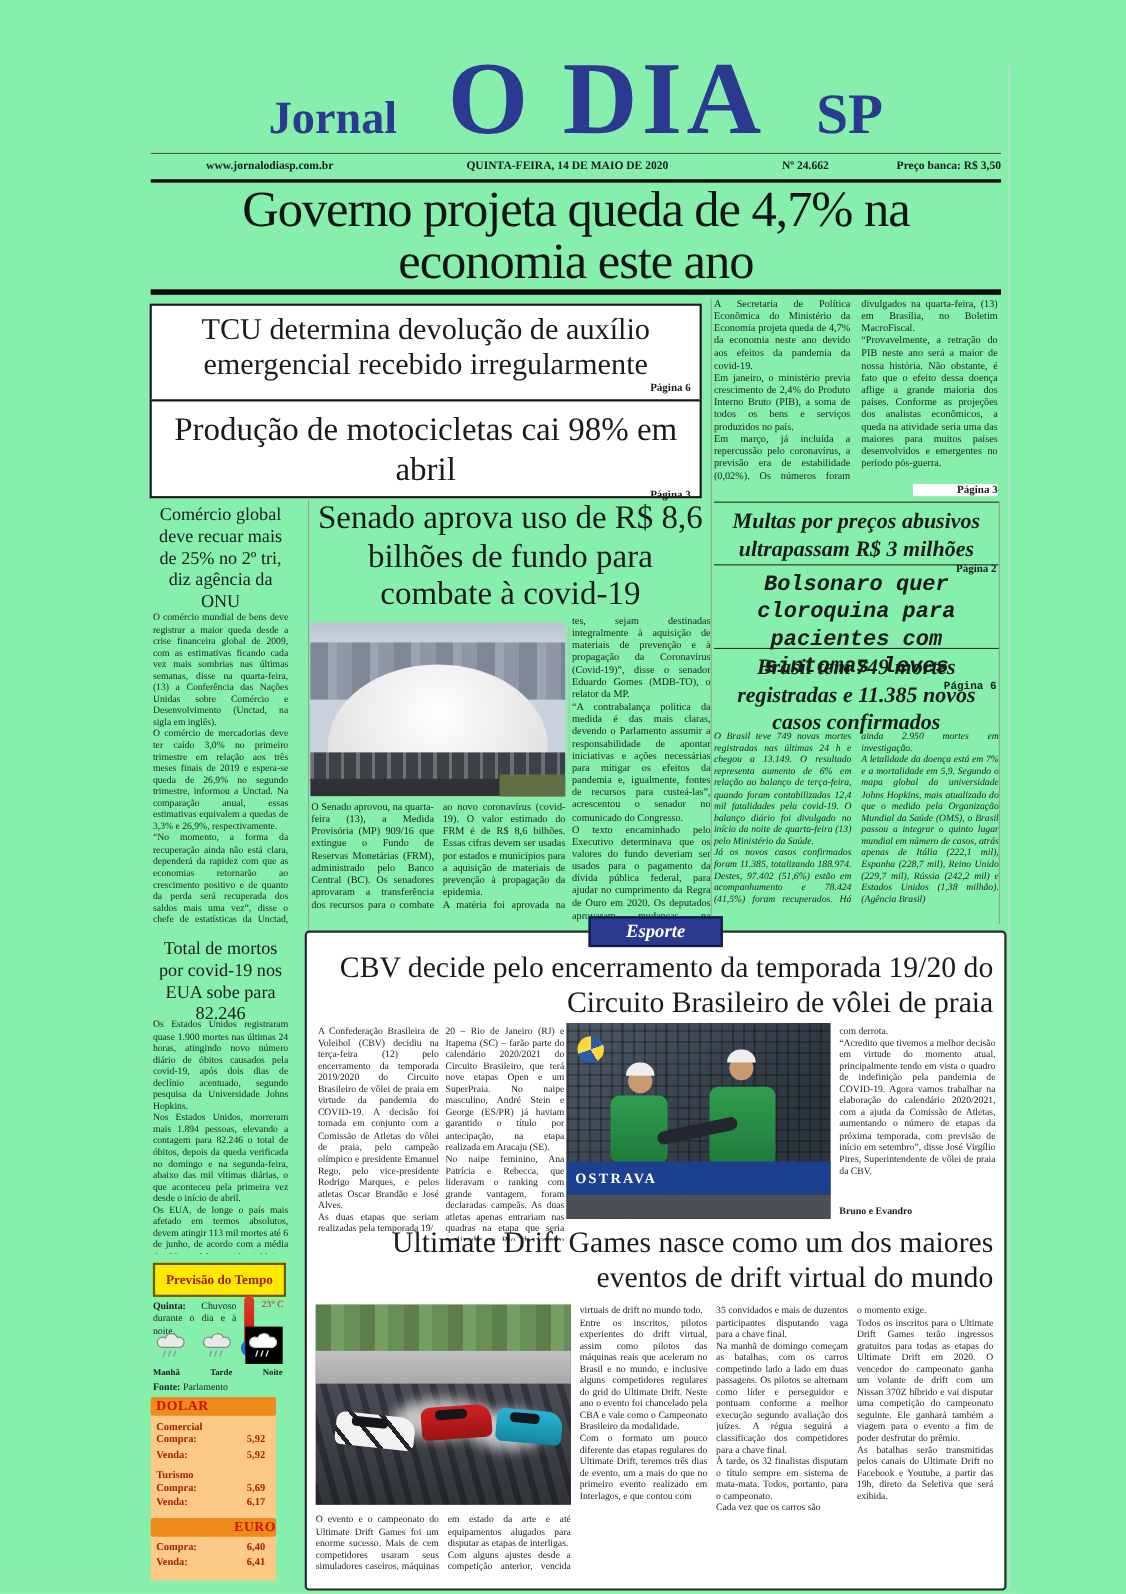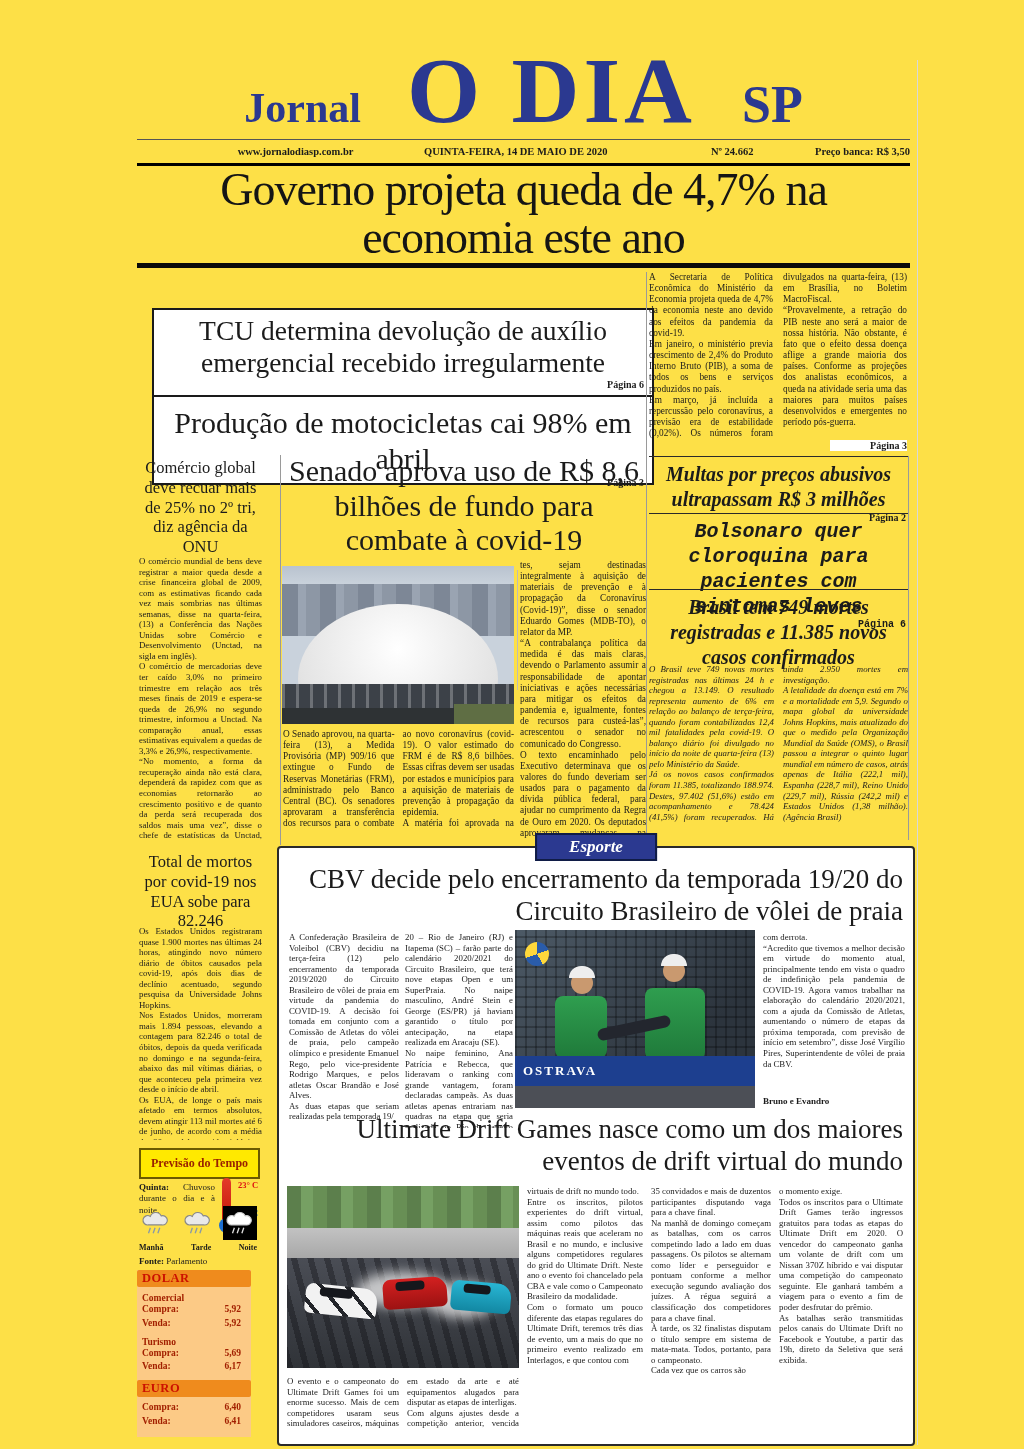--- a/index.html
+++ b/index.html
@@ -1,35 +1,35 @@
 <!DOCTYPE html>
 <html style="--brand: #2b3990; --orange: #ef8b1d; --lorange: #fcca86; --yellow: #ffe900;"><head>
 <meta charset="utf-8">
 <style>
   html,body{margin:0;padding:0;background:#fff;}
-  #page{position:relative;width:1024px;height:1449px;background:#fde047;overflow:hidden;
+  #page{position:relative;width:1024px;height:1449px;background:#86efac;overflow:hidden;
         font-family:"Liberation Serif","DejaVu Serif",serif;color:#1b1b1b;}
   .abs{position:absolute;}
   
   .masthead{left:137px;top:48px;width:773px;height:90px;display:flex;justify-content:center;
             align-items:baseline;gap:46px;color:var(--brand,#2b3990);}
   .mh-jornal{font-size:42px;font-weight:bold;}
   .mh-odia{font-size:94px;font-weight:bold;letter-spacing:4px;line-height:.9;}
   .mh-sp{font-size:52px;font-weight:bold;}
   .inforow{left:137px;top:139px;width:773px;height:23px;border-top:1px solid #555;
            border-bottom:3px solid #000;display:flex;align-items:center;font-size:10.5px;font-weight:bold;}
-  .inforow .u{width:28%;text-align:right;}
+  .inforow .u{width:28%;text-align:center;}
   .inforow .d{width:42%;text-align:center;}
   .inforow .n{width:14%;text-align:center;}
   .inforow .p{width:16%;text-align:right;}
   
   .lead-head{left:137px;top:166px;width:773px;text-align:center;font-size:46px;line-height:1.04;
              letter-spacing:-1px;color:#151515;}
   .bar{left:137px;top:263px;width:773px;height:5px;background:#0a0a0a;}
-  .hbox{left:152px;width:498px;border:2.5px solid #1a1a1a;text-align:center;background:#fff;margin-top:32px;}
+  .hbox{left:136px;width:498px;border:2.5px solid #1a1a1a;text-align:center;background:#fff;}
   .hbox .bh{font-size:27.5px;line-height:1.16;padding:5px 8px 0 8px;}
   .hbox .bh2{font-size:30px;line-height:1.2;padding:8px 8px 0 8px;}
   .pgref{font-size:10px;font-weight:bold;text-align:right;padding:0 8px 2px 0;}
   .smalltxt{font-size:9.3px;line-height:1.2;text-align:justify;white-space:pre-line;overflow:hidden;}
   .lead-body{left:649px;top:272px;width:258px;height:182px;column-count:2;column-gap:10px;}
   .lead-pg{left:830px;top:440px;width:77px;text-align:right;font-size:10px;font-weight:bold;background:#fff;}
   
   .brief{left:649px;width:259px;border-top:1.5px solid #2a2a2a;text-align:center;}
   .brief .bh{font-style:italic;font-weight:bold;font-size:20px;line-height:1.25;padding-top:5px;}
   .brief .pgref{padding-right:2px;}
@@ -39,21 +39,21 @@
   .sb-body{left:139px;width:123px;font-size:8.8px;}
   .vr{width:1px;background:#9a9a9a;}
   
   .wbox{left:139px;top:1148px;width:117px;height:27px;background:var(--yellow,#ffe900);
         border:2px solid #6b5a00;display:flex;align-items:center;justify-content:center;
         font-weight:bold;font-size:12px;color:#992200;}
   .wdesc{left:139px;top:1182px;width:76px;font-size:9px;line-height:1.25;text-align:justify;}
   .thermo{left:222px;top:1178px;width:9px;height:44px;background:linear-gradient(#e43a2a,#c21807);
           border-radius:5px 5px 0 0;}
   .thermo-bulb{left:219px;top:1218px;width:15px;height:15px;border-radius:50%;background:#1c6ed0;}
-  .temp{font-size:8.5px;font-weight:bold;}
+  .temp{font-size:8.5px;font-weight:normal;}
   .wicons{left:139px;top:1206px;width:118px;display:flex;justify-content:space-between;}
   .wicon{width:34px;height:34px;display:flex;align-items:center;justify-content:center;}
   .wicon.night{background:#000;}
   .wlabels{left:139px;top:1243px;width:118px;display:flex;justify-content:space-between;
            font-size:8px;font-weight:bold;}
   .wsource{left:139px;top:1256px;width:118px;font-size:9px;}
   
   .curr{left:137px;top:1270px;width:114px;background:var(--lorange,#fcca86);padding-bottom:8px;}
   .cbar{background:var(--orange,#ef8b1d);color:#cc1100;font-weight:bold;font-size:12.5px;
         padding:1px 0 1px 5px;letter-spacing:.5px;border-radius:2px;}
@@ -221,21 +221,21 @@
       </div>
     <div class="cname">Turismo</div>
     <div class="crow">
         <span>Compra:</span>
         <span>5,69</span>
       </div>
     <div class="crow">
         <span>Venda:</span>
         <span>6,17</span>
       </div>
-    <div class="cbar" style="margin-top:6px;">EURO</div>
+    <div class="cbar" style="margin-top:6px;text-align:right;">EURO</div>
     <div class="crow" style="margin-top:4px;">
         <span>Compra:</span>
         <span>6,40</span>
       </div>
     <div class="crow">
         <span>Venda:</span>
         <span>6,41</span>
       </div>
   </div>
 

